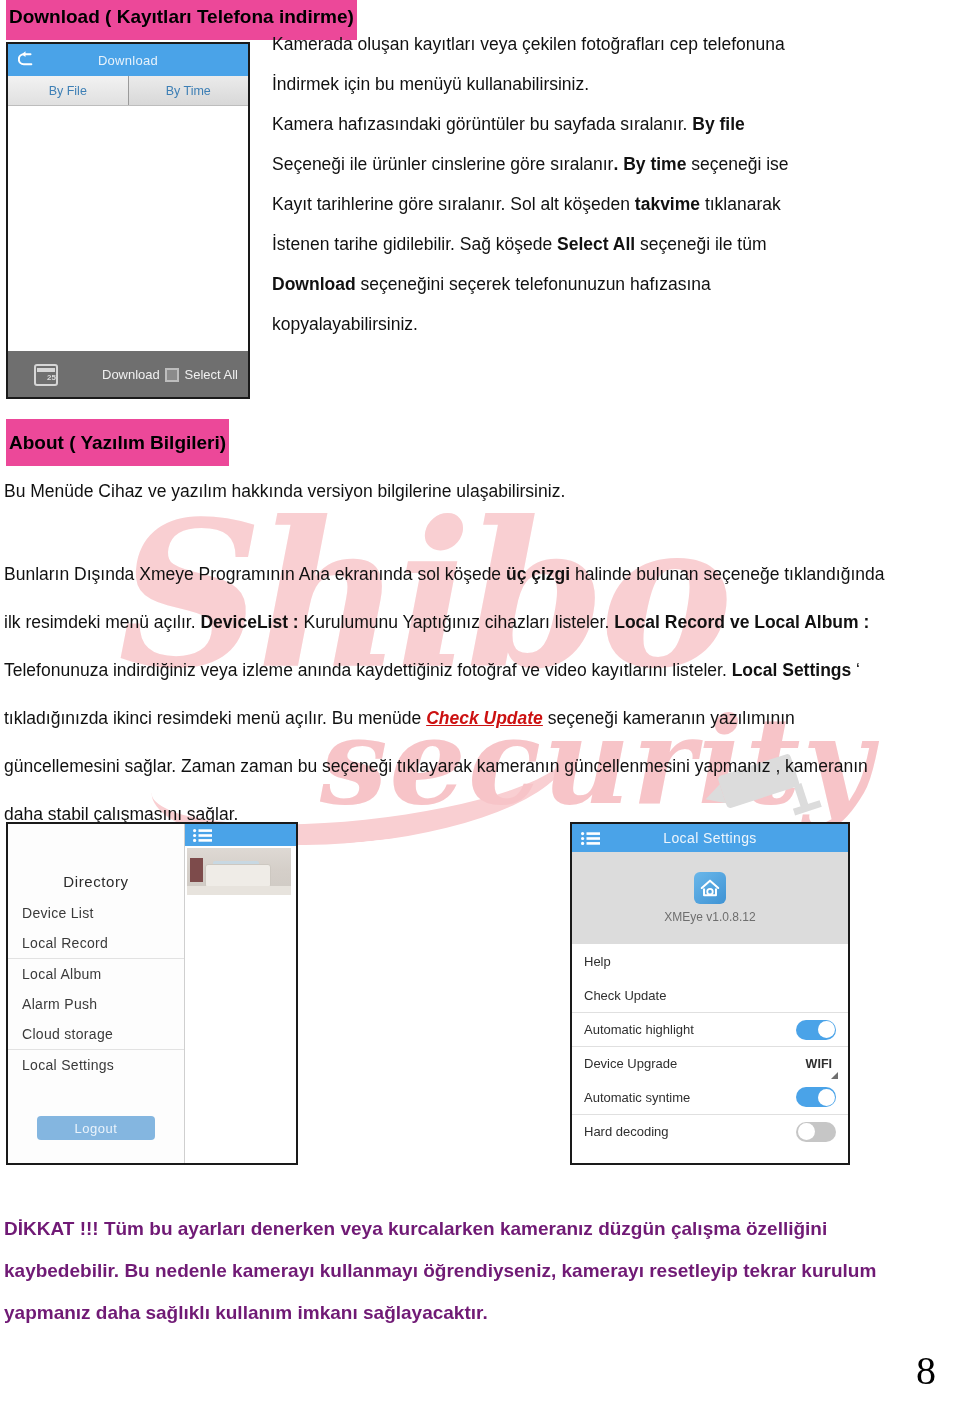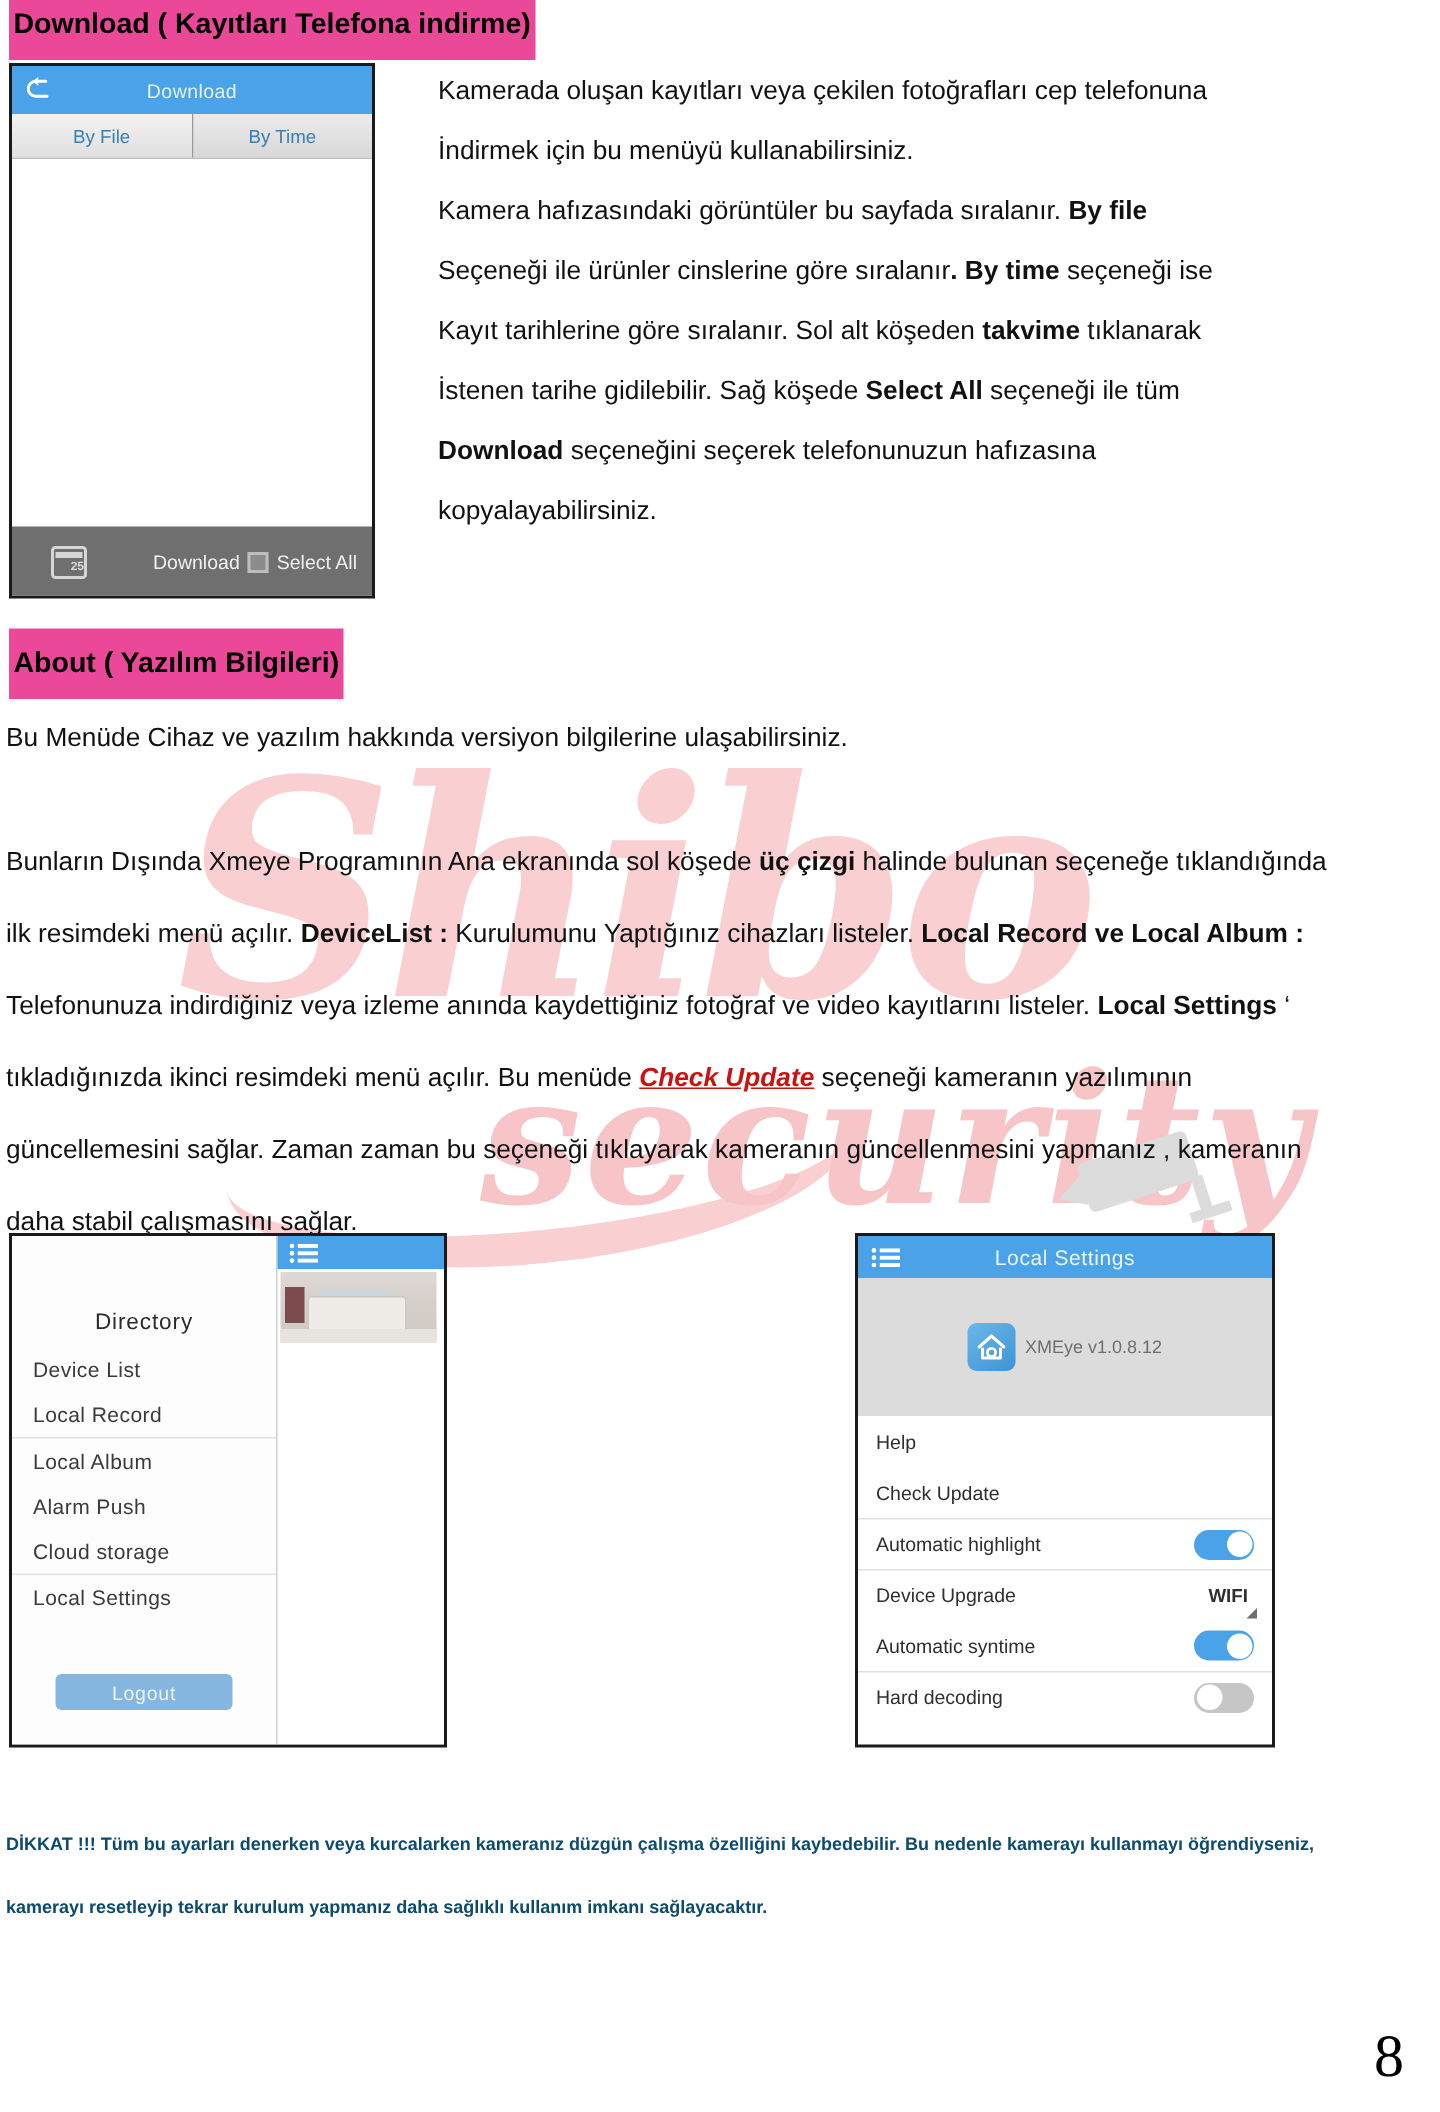--- a/index.html
+++ b/index.html
@@ -86,23 +86,22 @@
     position: absolute;
     font-size: 17.5px;
     line-height: 40px;
     color: #111;
     z-index: 3;
   }
   .para b { font-weight: bold; }
 
   #para-download-right {
     left: 272px;
-    top: 40px;
+    top: 24px;
     width: 608px;
-    margin-left: 20px;
   }
   #para-about {
     left: 4px;
     top: 474px;
     width: 900px;
     line-height: 34px;
   }
   #para-main {
     left: 4px;
     top: 550px;
@@ -114,23 +113,23 @@
     font-weight: bold;
     font-style: italic;
     text-decoration: underline;
   }
 
   #para-warning {
     left: 4px;
     top: 1208px;
     width: 900px;
     line-height: 42px;
-    color: #0c4a6e;
-    font-weight: bold;
-    font-size: 12px;
+    color: #701a75;
+    font-weight: bold;
+    font-size: 19px;
   }
 
   .page-number {
     position: absolute;
     right: 24px;
     bottom: 14px;
     font-size: 40px;
     font-family: "Liberation Serif", serif;
     color: #000;
     z-index: 3;
@@ -359,21 +358,21 @@
     width: 100%;
     text-align: center;
     color: #edf5fc;
     font-size: 14px;
     letter-spacing: .4px;
   }
   .ls-hero {
     background: #dcdcdc;
     height: 92px;
     display: flex;
-    flex-direction: row;
+    flex-direction: column;
     align-items: center;
     justify-content: center;
     gap: 6px;
   }
   .ls-appicon {
     width: 32px; height: 32px;
     border-radius: 6px;
     background: linear-gradient(140deg, #6ab7ea, #3f93d4);
     display: flex;
     align-items: center;

